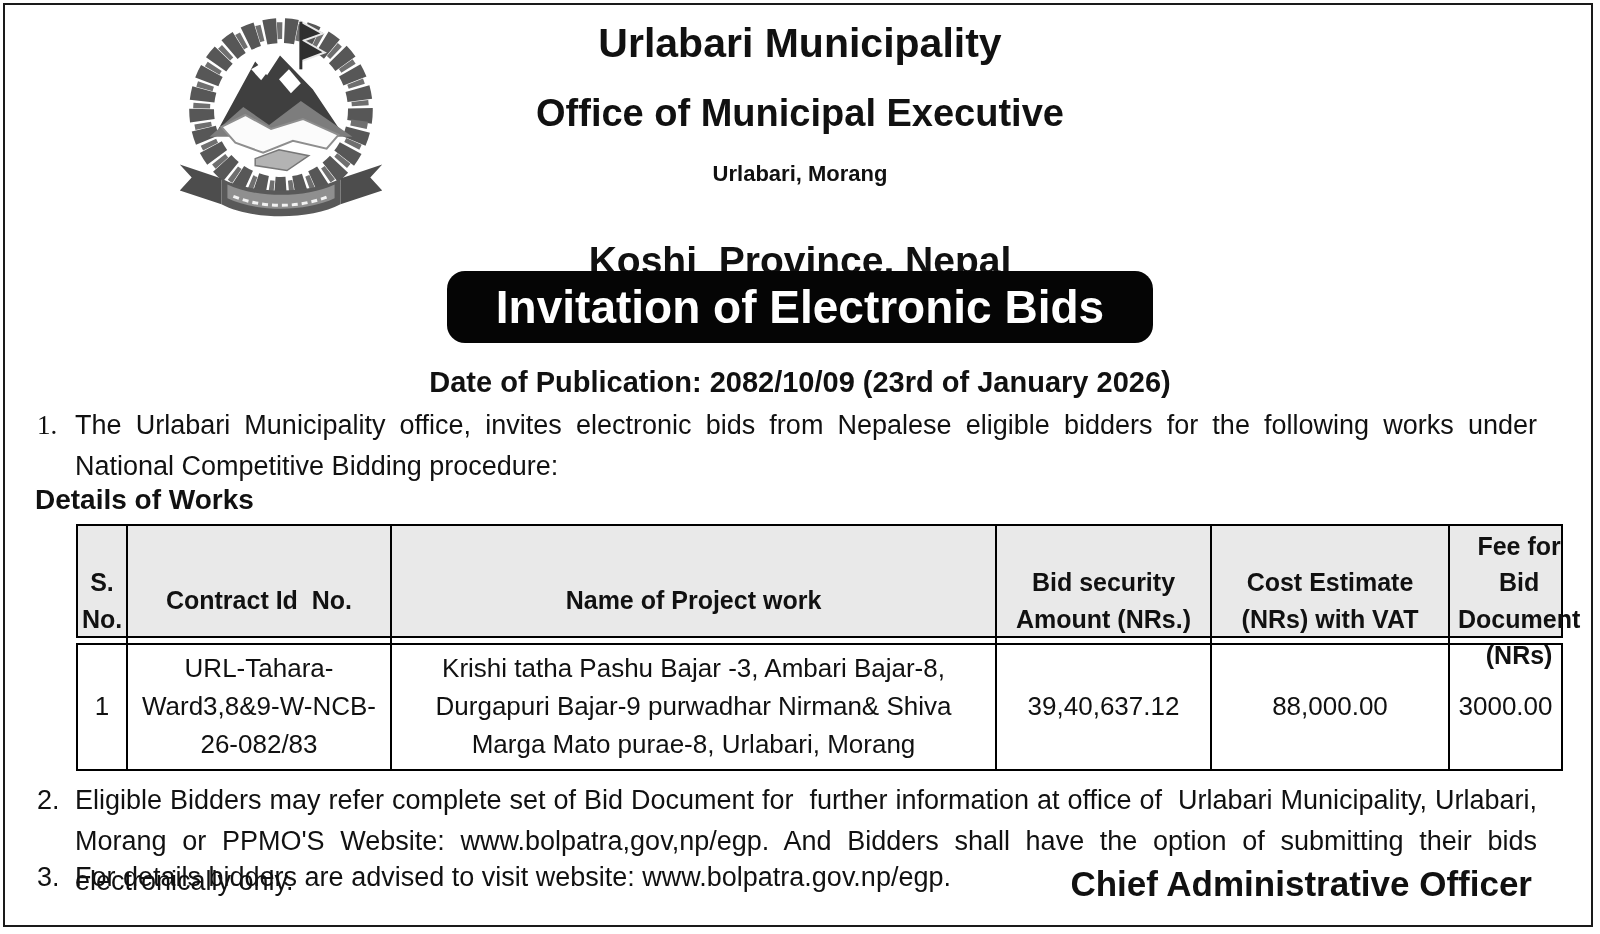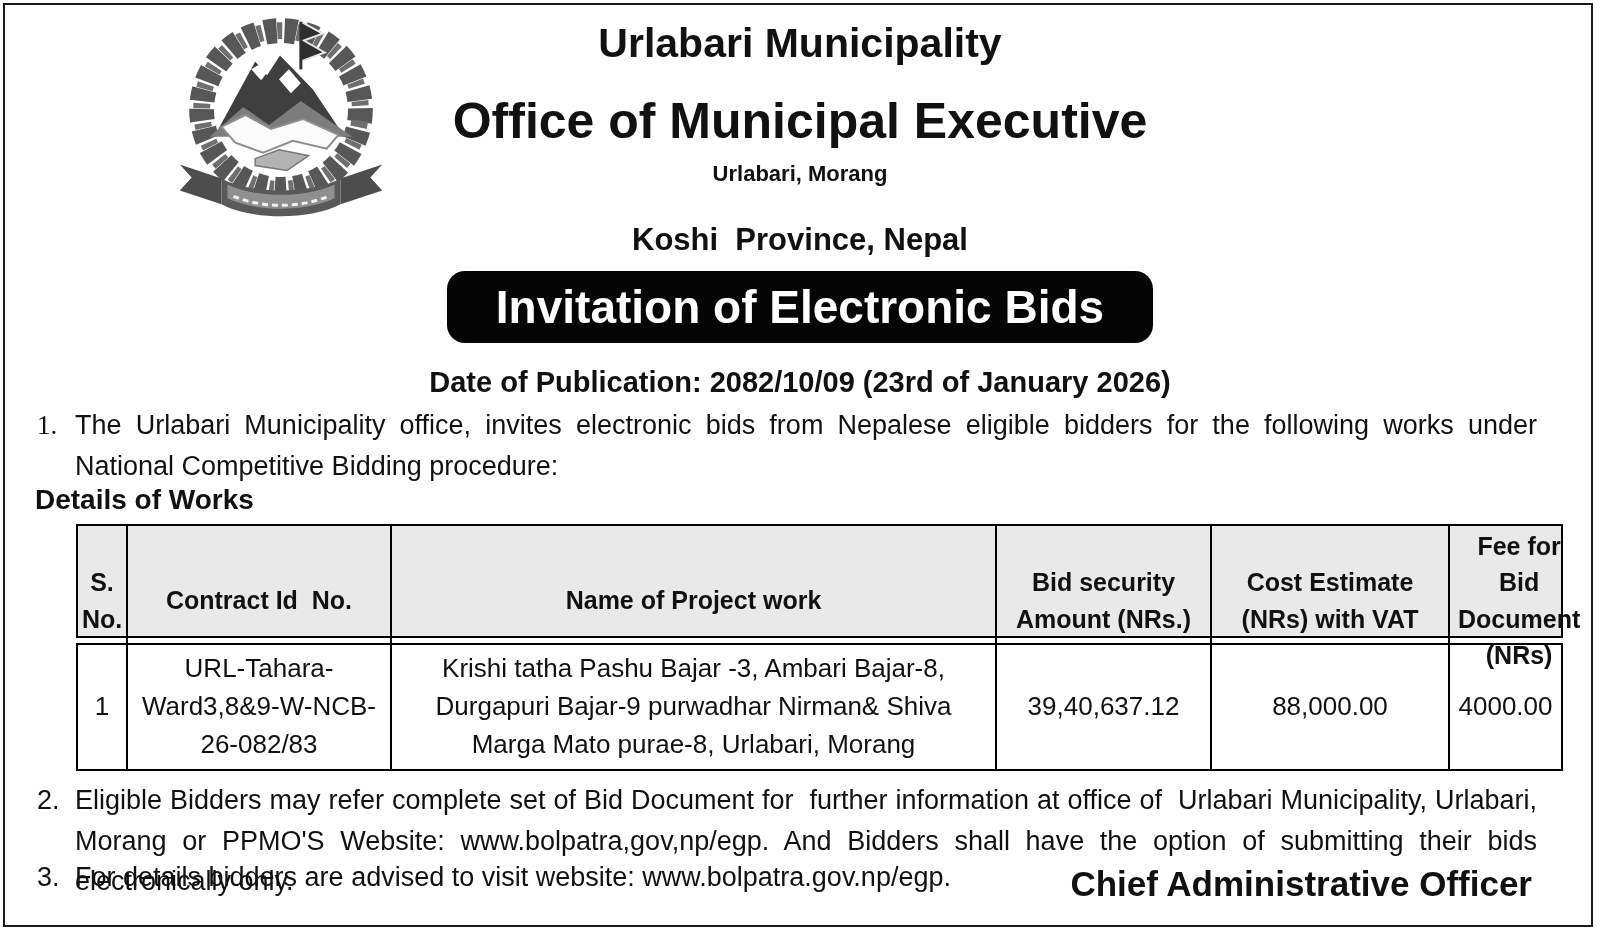--- a/index.html
+++ b/index.html
@@ -6,23 +6,23 @@
   body{width:1600px;height:934px;position:relative;overflow:hidden;
        font-family:"Liberation Sans",sans-serif;color:#111;}
   .frame{position:absolute;left:3px;top:3px;width:1590px;height:924px;
          border:2px solid #1a1a1a;box-sizing:border-box;pointer-events:none;}
   .ws-pre{white-space:pre-wrap;}
 
   
   .emblem{position:absolute;left:152px;top:8px;width:258px;height:212px;}
   .center-line{position:absolute;left:0;width:100%;text-align:center;font-weight:bold;}
   .org-name{top:20px;font-size:41px;}
-  .office{top:92px;font-size:50px;}
+  .office{top:92px;font-size:38px;}
   .address{top:161px;font-size:22px;}
-  .province{top:222px;font-size:31px;}
+  .province{top:239px;font-size:39px;}
   .banner{position:absolute;top:271px;left:50%;transform:translateX(-50%);
           width:706px;height:72px;background:#050505;color:#ffffff;
           display:flex;align-items:center;justify-content:center;
           font-size:46px;font-weight:bold;border-radius:18px;}
   .pubdate{top:366px;font-size:29px;}
 
   
   .note{position:absolute;left:37px;width:1500px;display:flex;
         font-size:27px;line-height:1.5;}
   .note-num{width:38px;flex:0 0 38px;}
@@ -106,21 +106,21 @@
     <div class="cell">Cost Estimate (NRs) with VAT</div>
     <div class="cell">Fee for Bid Document (NRs)</div>
   </div>
   <div class="tbl-gap"></div>
   <div class="tbl-row">
     <div class="cell">1</div>
     <div class="cell">URL-Tahara-Ward3,8&amp;9-W-NCB-26-082/83</div>
     <div class="cell">Krishi tatha Pashu Bajar -3, Ambari Bajar-8, Durgapuri Bajar-9 purwadhar Nirman&amp; Shiva Marga Mato purae-8, Urlabari, Morang</div>
     <div class="cell">39,40,637.12</div>
     <div class="cell">88,000.00</div>
-    <div class="cell">4000.00</div>
+    <div class="cell">3000.00</div>
   </div>
 </div>
 
 <div class="note note2">
   <span class="note-num">2.</span>
   <span class="note-text ws-pre">Eligible Bidders may refer complete set of Bid Document for  further information at office of  Urlabari Municipality, Urlabari, Morang or PPMO'S Website: www.bolpatra,gov,np/egp. And Bidders shall have the option of submitting their bids electronically only.</span>
 </div>
 <div class="note note3">
   <span class="note-num">3.</span>
   <span class="note-text" style="text-align:left">For details bidders are advised to visit website: www.bolpatra.gov.np/egp.</span>

